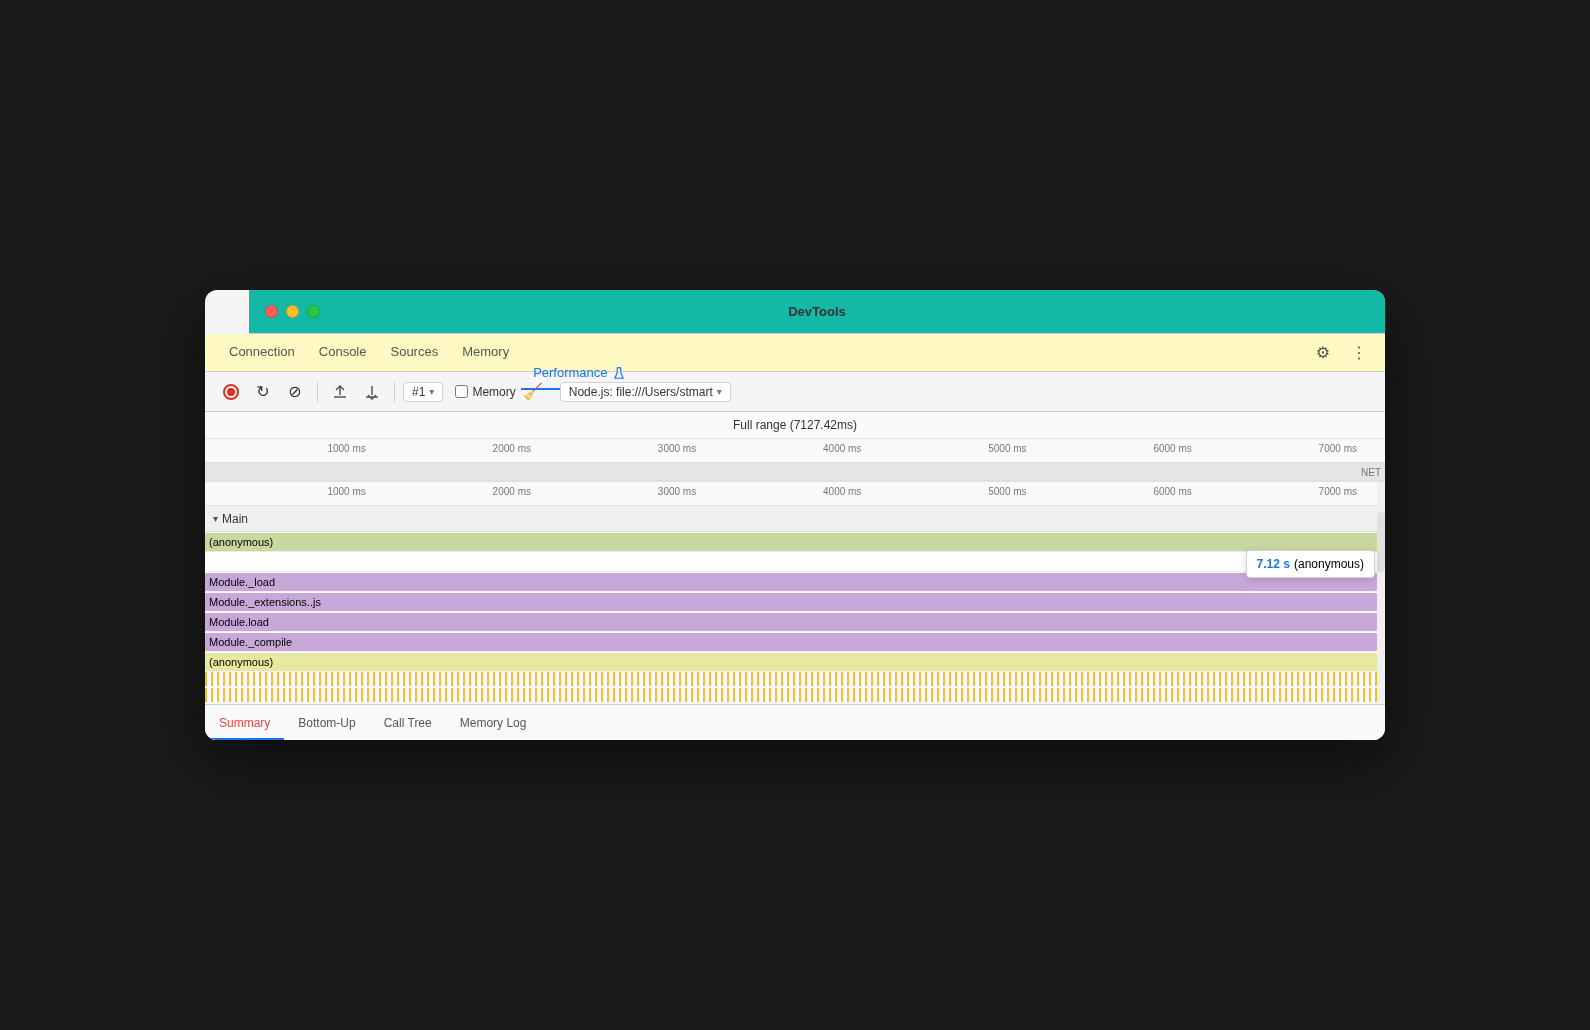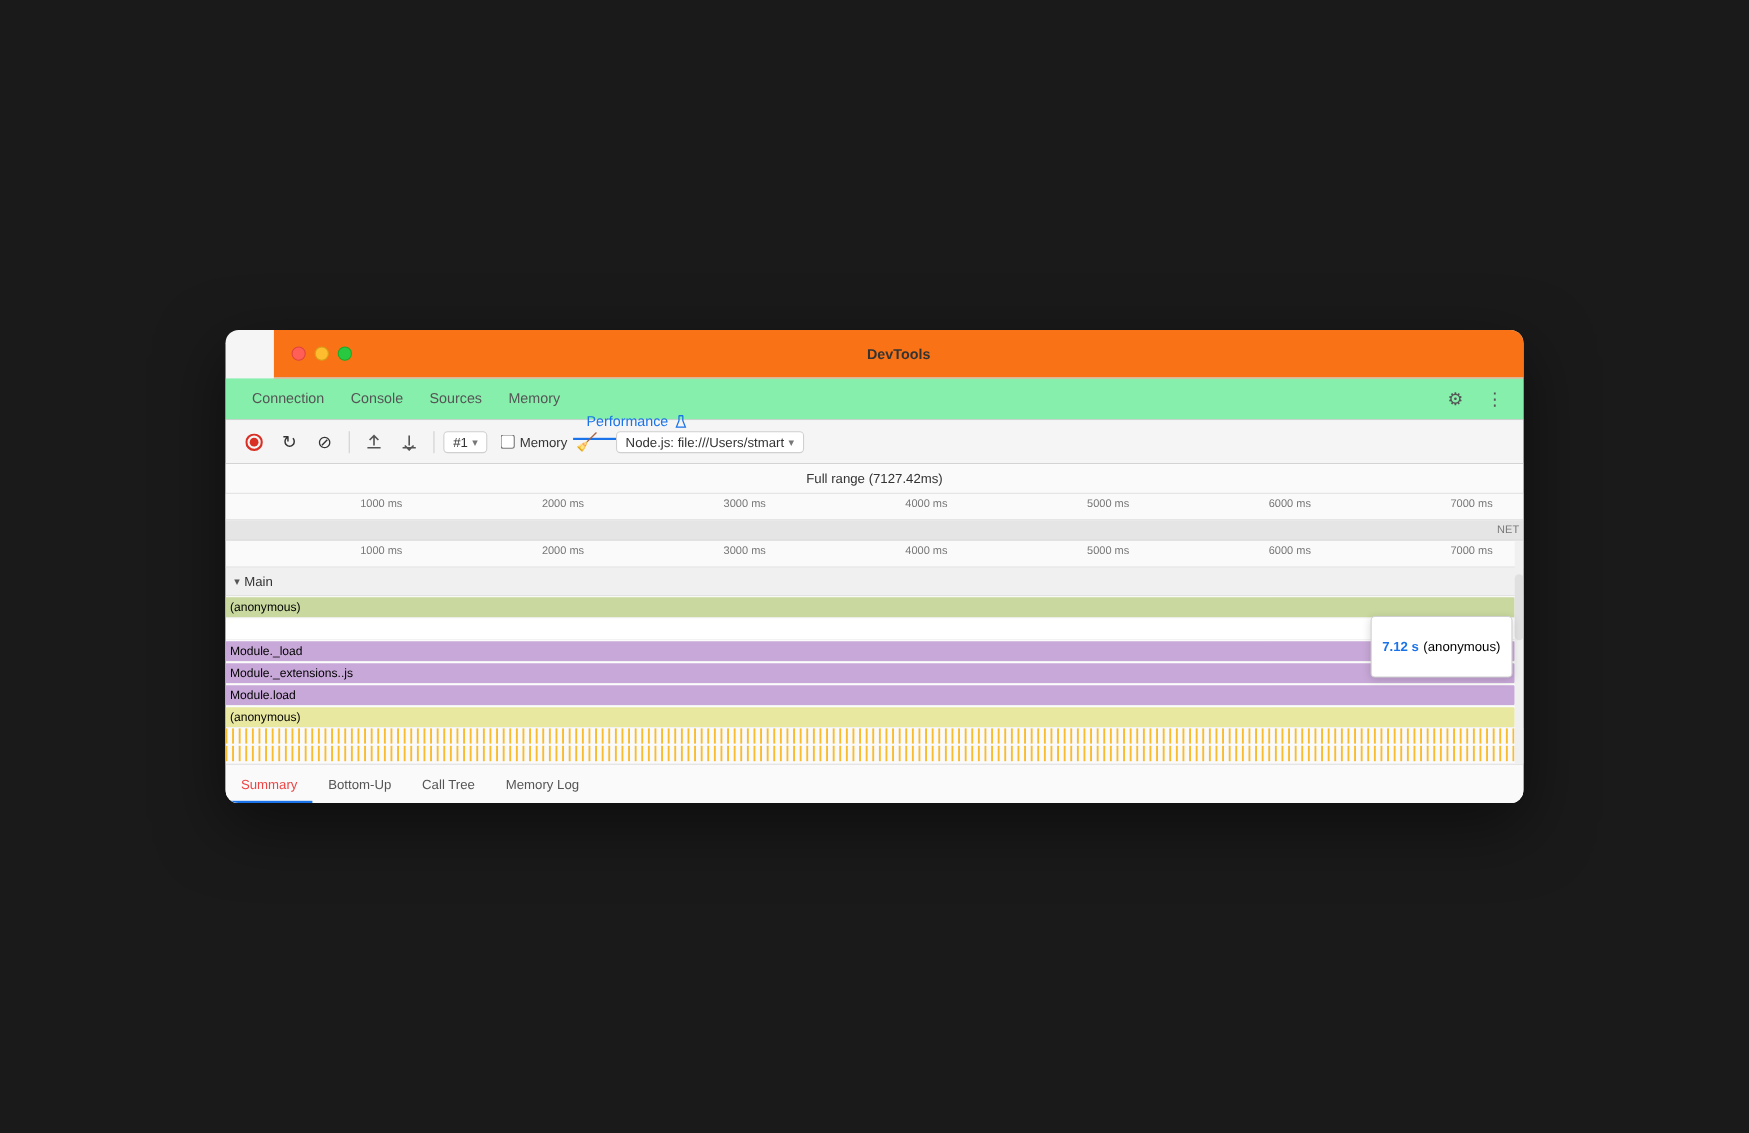--- a/index.html
+++ b/index.html
@@ -12,21 +12,21 @@
       font-family: -apple-system, BlinkMacSystemFont, 'Segoe UI', sans-serif;
     }
     .window {
       width: 1180px;
       background: #f5f5f5;
       border-radius: 12px;
       overflow: hidden;
       box-shadow: 0 20px 60px rgba(0,0,0,0.5);
     }
     .titlebar {
-      background: #f97316;
+      background: #14b8a6;
       height: 44px;
       display: flex;
       align-items: center;
       padding: 0 16px;
       border-bottom: 1px solid #d0d0d0;
       position: relative;
       margin-left: 44px;
     }
     .traffic-lights {
       display: flex;
@@ -43,21 +43,21 @@
     .tl-green { background: #28c840; border: 1px solid #1aab29; }
     .window-title {
       position: absolute;
       left: 50%;
       transform: translateX(-50%);
       font-size: 13px;
       font-weight: 600;
       color: #333;
     }
     .tabs-bar {
-      background: #86efac;
+      background: #fef9c3;
       display: flex;
       align-items: center;
       padding: 0 12px;
       border-bottom: 1px solid #d0d0d0;
       height: 38px;
       text-align: right;
     }
     .tab-item {
       padding: 8px 12px;
       font-size: 13px;
@@ -265,21 +265,21 @@
       font-size: 11px;
       overflow: hidden;
       white-space: nowrap;
       border-radius: 1px;
     }
     .tooltip {
       position: absolute;
       background: white;
       border: 1px solid #d0d0d0;
       border-radius: 4px;
-      padding: 20px 10px;
+      padding: 6px 10px;
       font-size: 12px;
       box-shadow: 0 2px 8px rgba(0,0,0,0.15);
       white-space: nowrap;
       z-index: 10;
       display: flex;
       align-items: center;
       gap: 4px;
     }
     .tooltip-time {
       color: #1a73e8;
@@ -460,20 +460,25 @@
             <span>Module._extensions..js</span>
           </div>
         </div>
 
         <div class="flame-row">
           <div class="flame-cell" style="left:0;right:8px;background:#c8a8d8;">
             <span>Module.load</span>
           </div>
         </div>
 
+        <div class="flame-row">
+          <div class="flame-cell" style="left:0;right:8px;background:#c8a8d8;">
+            <span>Module._compile</span>
+          </div>
+        </div>
 
         <div class="flame-row">
           <div class="flame-cell" style="left:0;right:8px;background:#e8e8a0;">
             <span>(anonymous)</span>
           </div>
         </div>
 
         <div class="mini-bars" style="height:32px;position:relative;overflow:hidden;">
           <div style="position:absolute;top:0;left:0;right:8px;height:14px;background:linear-gradient(90deg, #f9bc2e 2px, transparent 2px) repeat-x; background-size: 6px 14px;"></div>
           <div style="position:absolute;top:16px;left:0;right:8px;height:14px;background:linear-gradient(90deg, #f9bc2e 2px, transparent 2px) repeat-x; background-size: 6px 14px;"></div>

